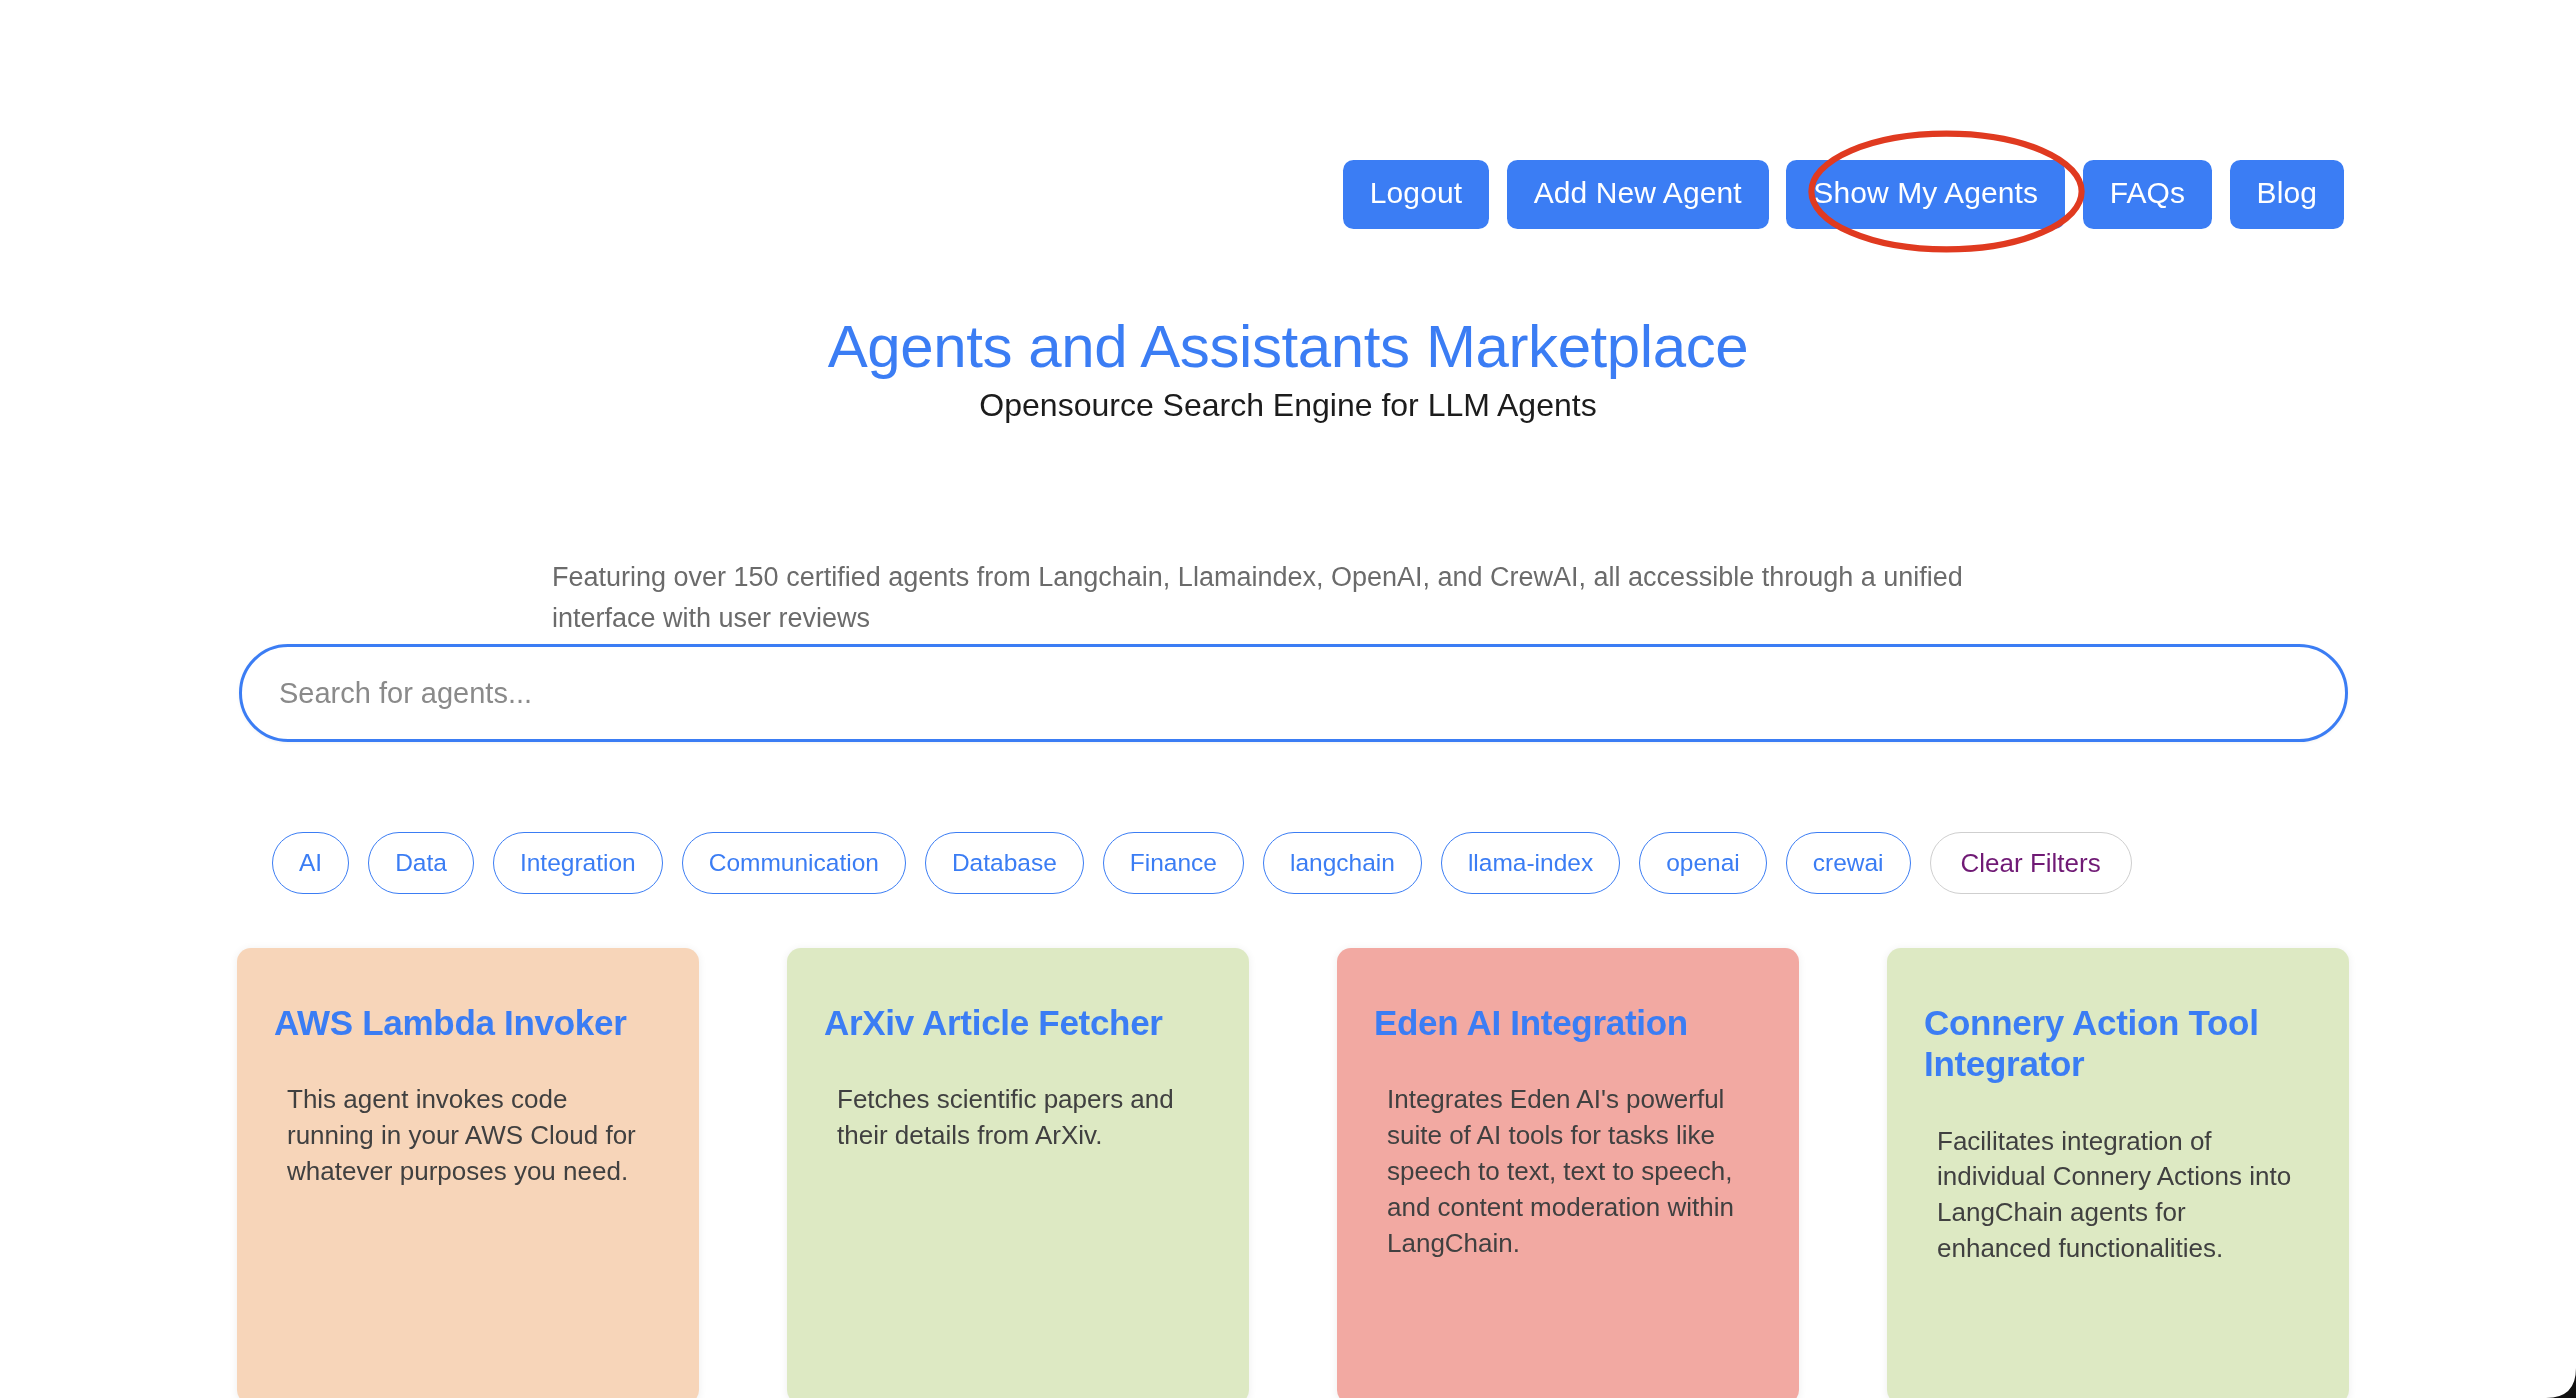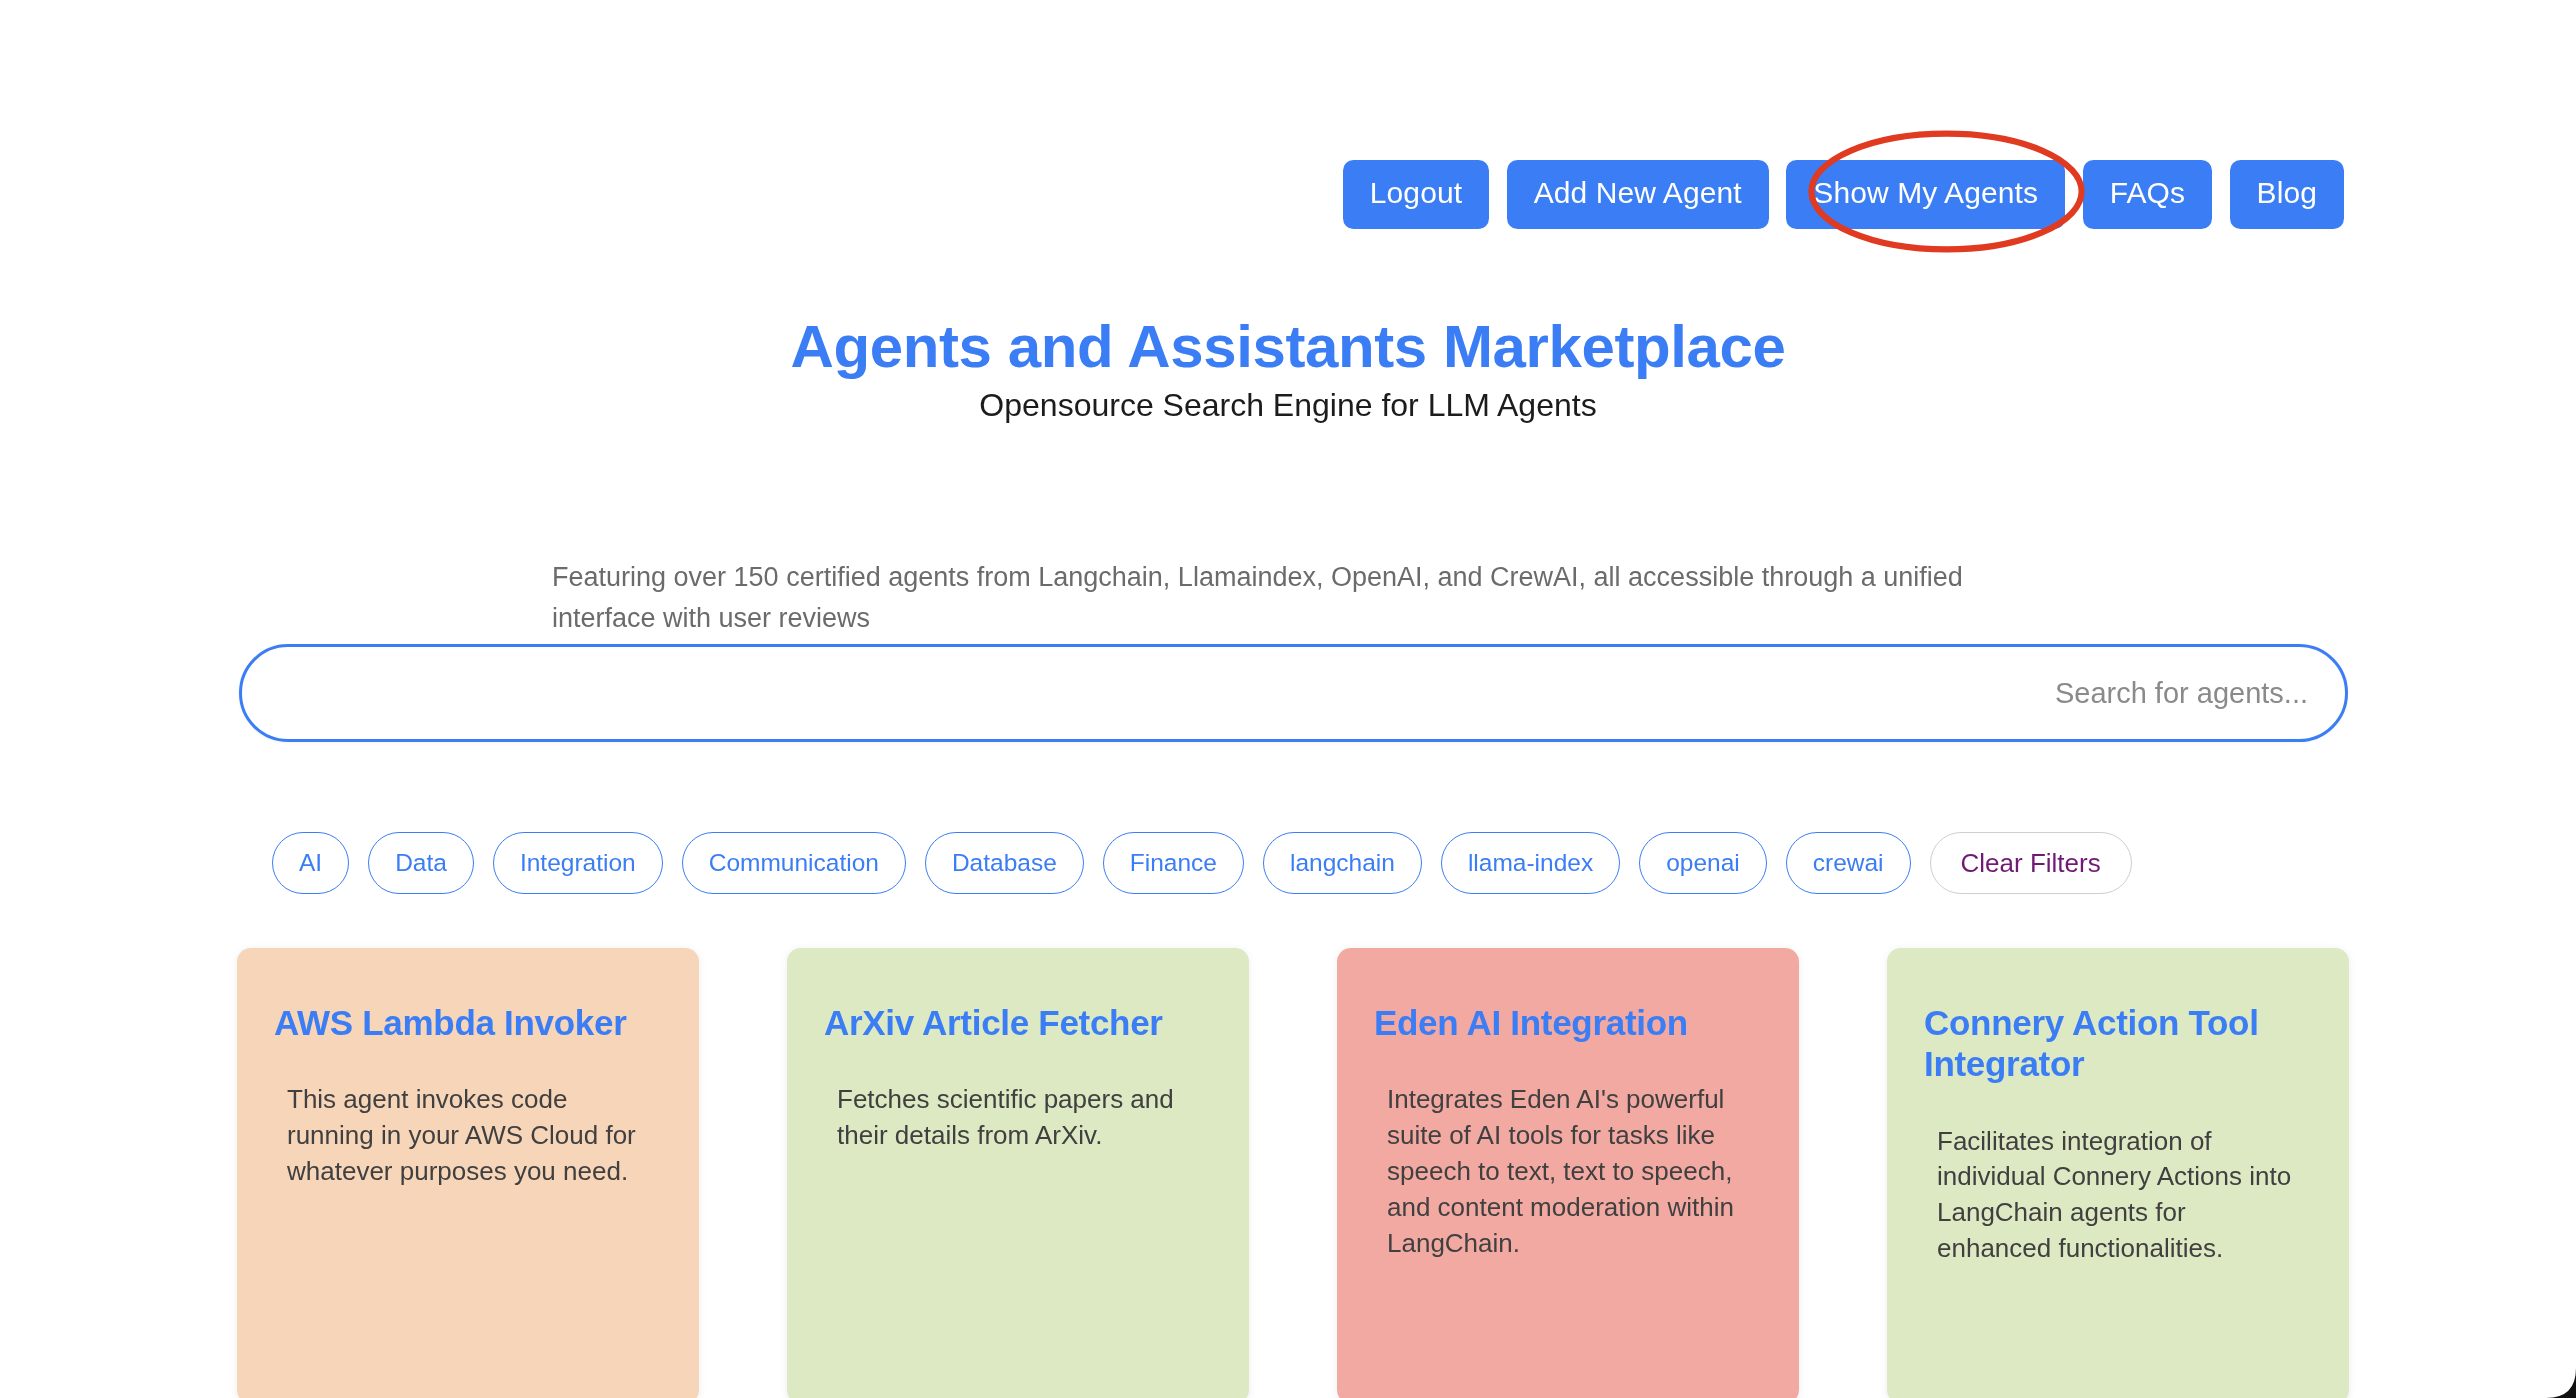--- a/index.html
+++ b/index.html
@@ -61,21 +61,21 @@
 
   
   .hero-title {
     position: absolute;
     top: 274px;
     left: 0;
     width: 100%;
     text-align: center;
     color: #3b7df4;
     font-size: 60px;
-    font-weight: bold;
+    font-weight: normal;
     letter-spacing: -0.4px;
     line-height: 1.1;
   }
   .hero-subtitle {
     position: absolute;
     top: 386px;
     left: 0;
     width: 100%;
     text-align: center;
     color: #1c1c1c;
@@ -110,21 +110,20 @@
     height: 100%;
     border: 3.5px solid #3b7df4;
     border-radius: 49px;
     background: #ffffff;
     font-family: "Liberation Sans", sans-serif;
     font-size: 29px;
     color: #2b2b2b;
     padding: 0 37px;
     outline: none;
     box-shadow: 0 0.9px 3.5px rgba(0,0,0,0.05);
-    text-align: right;
   }
   .search-input::placeholder {
     color: #8a8a8a;
     opacity: 1;
   }
 
   
   .chips-row {
     position: absolute;
     left: 272px;

